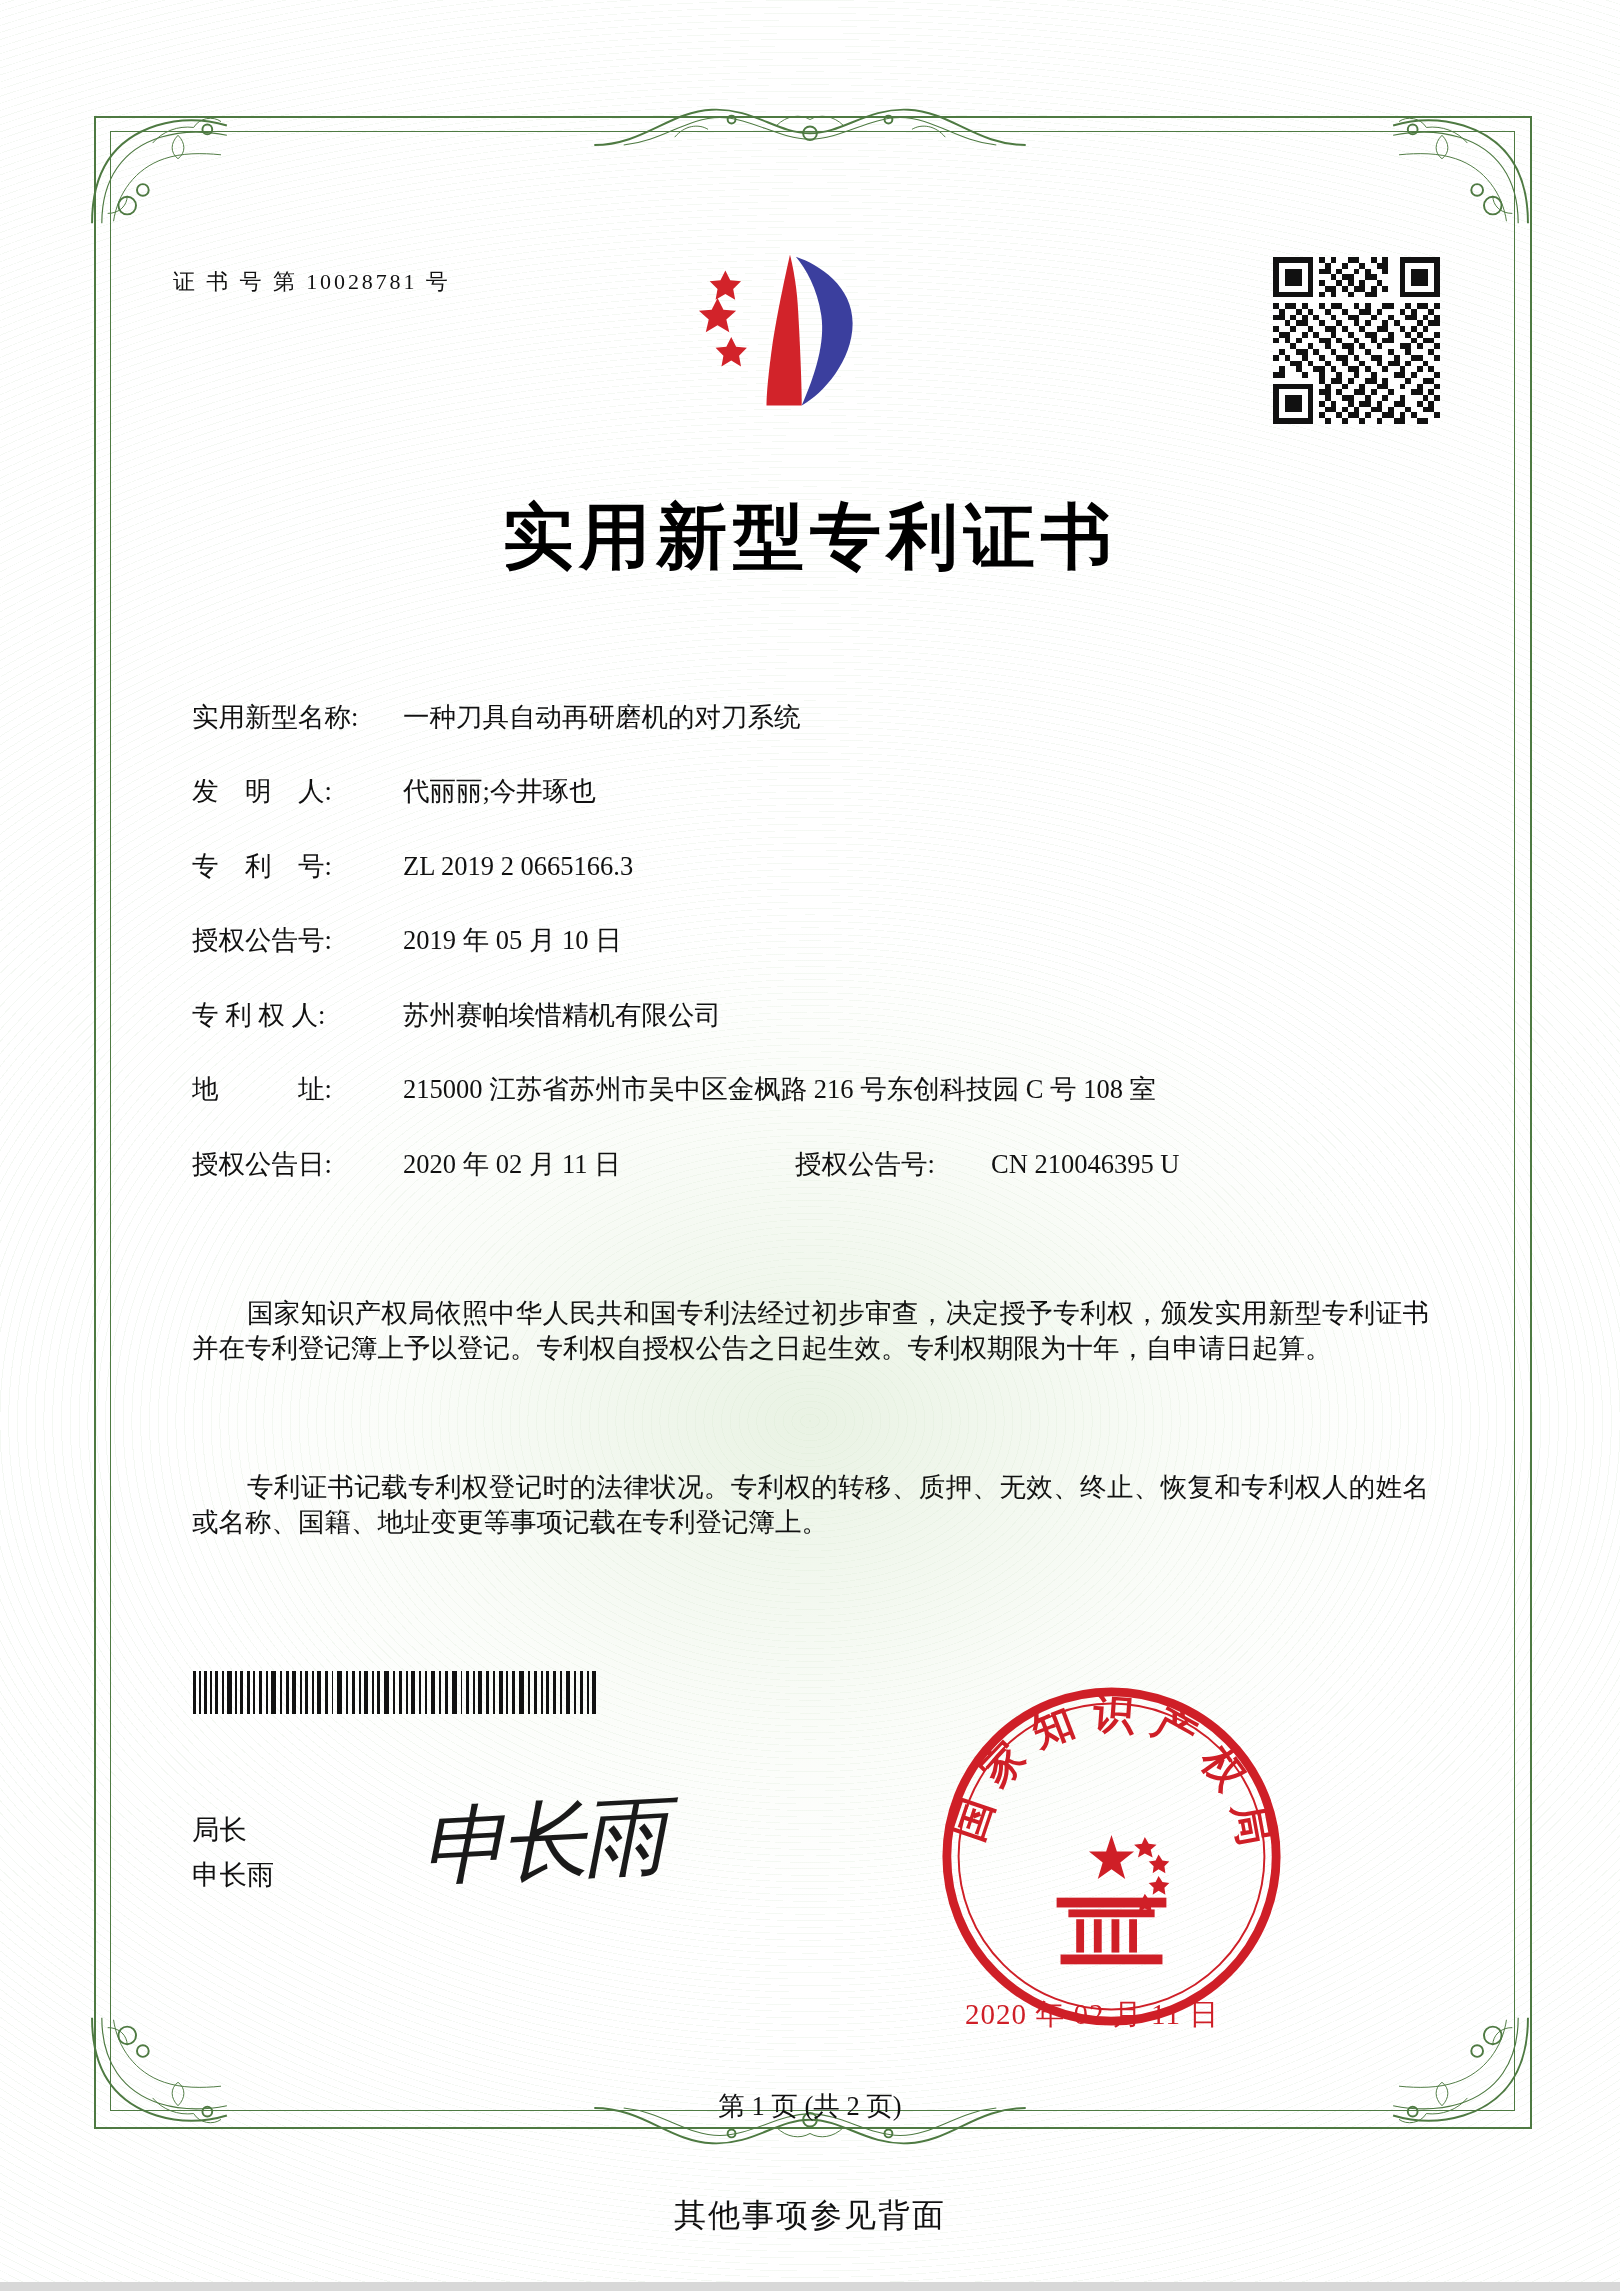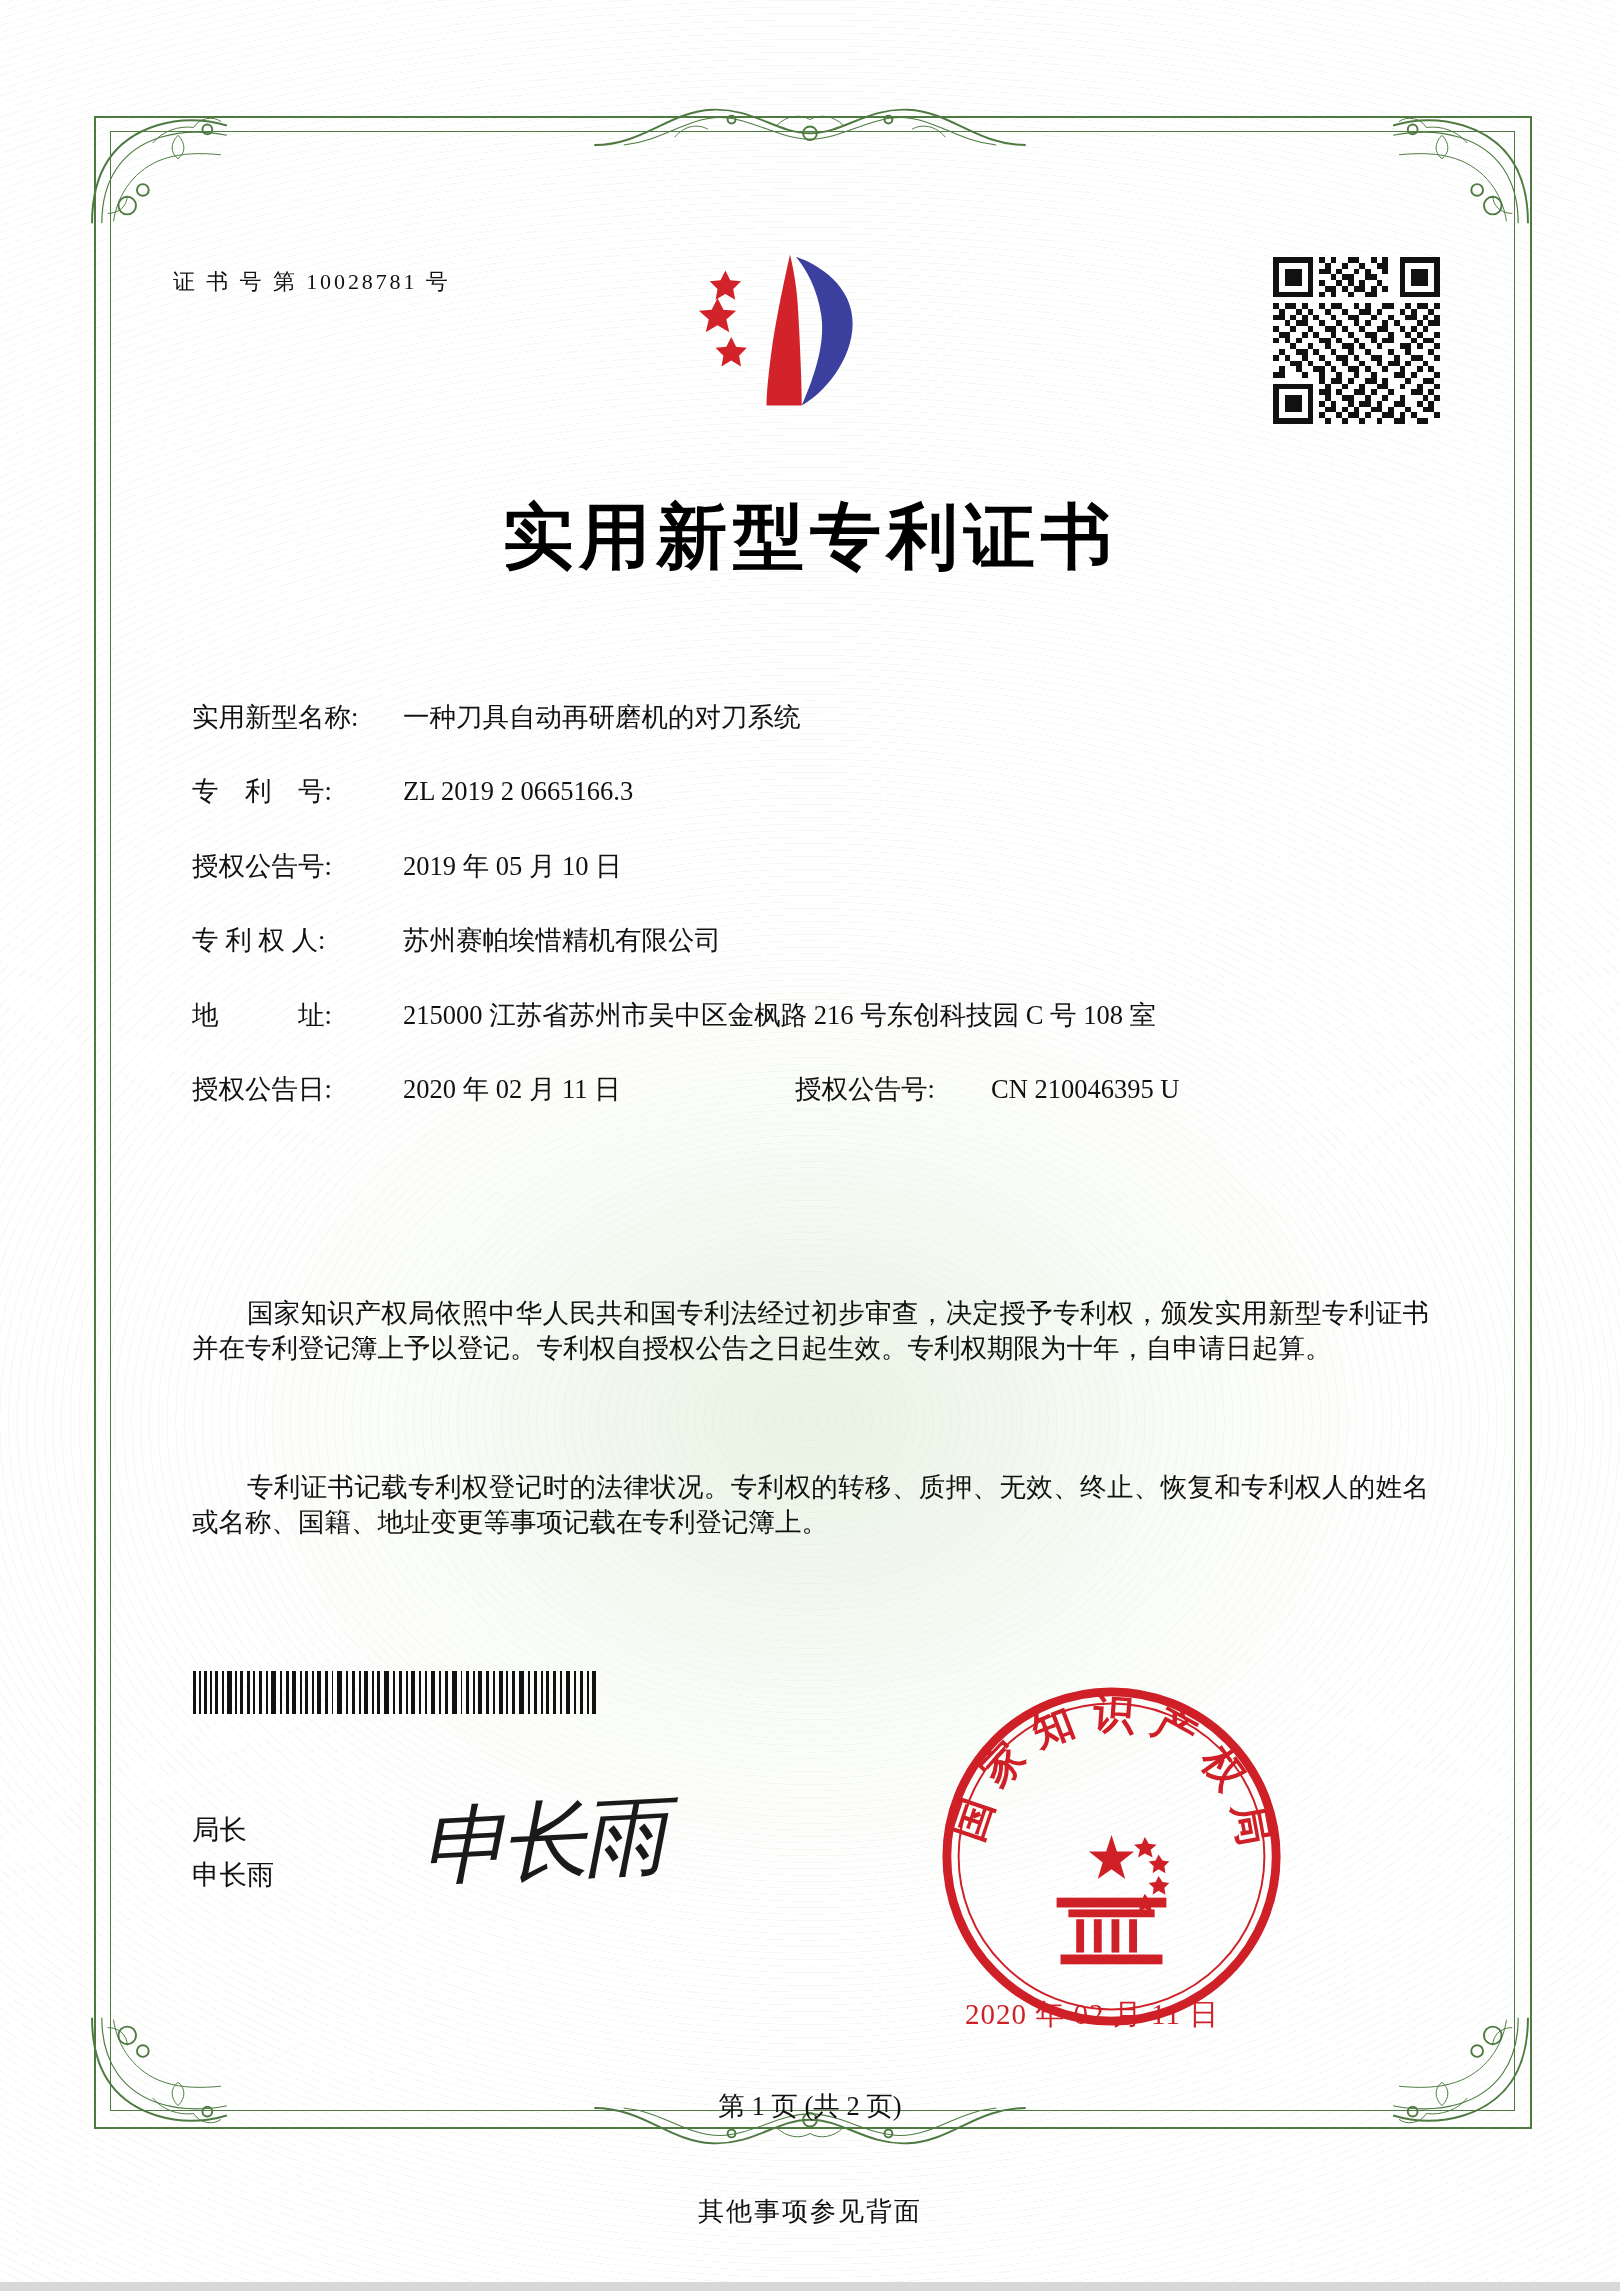--- a/index.html
+++ b/index.html
@@ -216,21 +216,21 @@
     text-align: center;
     font-size: 26.5px;
     color: #111;
   }
   .footnote {
     position: absolute;
     left: 0;
     right: 0;
     top: 2194px;
     text-align: center;
-    font-size: 26px;
+    font-size: 32px;
     color: #111;
     letter-spacing: 2px;
   }
   .edge-line {
     position: absolute;
     left: 0; right: 0;
     bottom: 0;
     height: 9.8px;
     background: #d8d8d8;
   }
@@ -578,20 +578,24 @@
   </div>
 
   <div class="title">实用新型专利证书</div>
 
   <div class="fields">
     <div class="field-row">
       <div class="field-label">实用新型名称:</div>
       <div class="field-value">一种刀具自动再研磨机的对刀系统</div>
     </div>
     <div class="field-row">
+      <div class="field-label">发　明　人:</div>
+      <div class="field-value">代丽丽;今井琢也</div>
+    </div>
+    <div class="field-row">
       <div class="field-label">专　利　号:</div>
       <div class="field-value">ZL 2019 2 0665166.3</div>
     </div>
     <div class="field-row">
       <div class="field-label">授权公告号:</div>
       <div class="field-value">2019 年 05 月 10 日</div>
     </div>
     <div class="field-row">
       <div class="field-label">专 利 权 人:</div>
       <div class="field-value">苏州赛帕埃惜精机有限公司</div>

